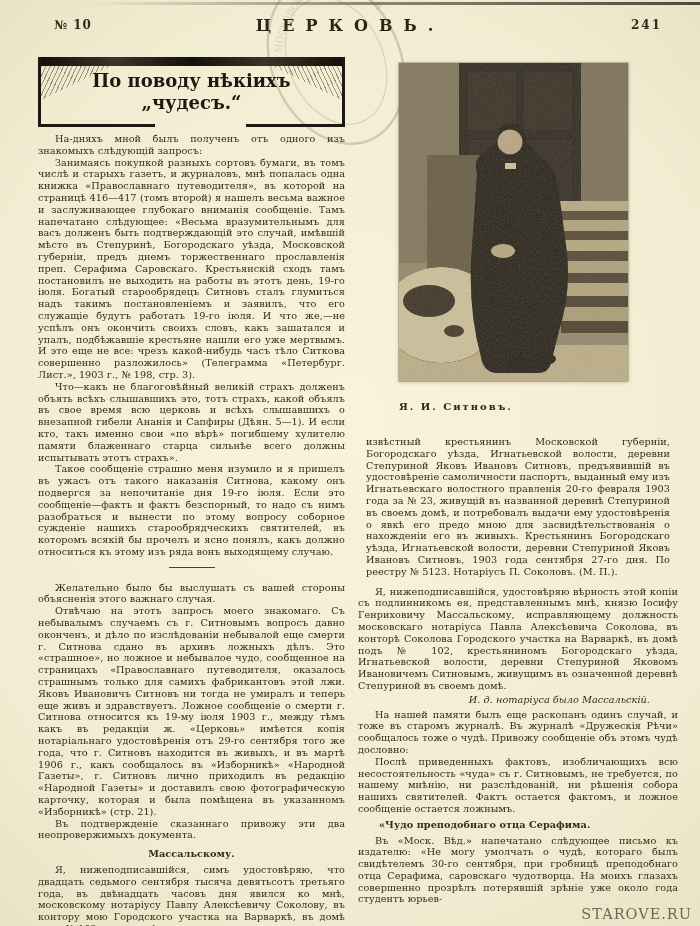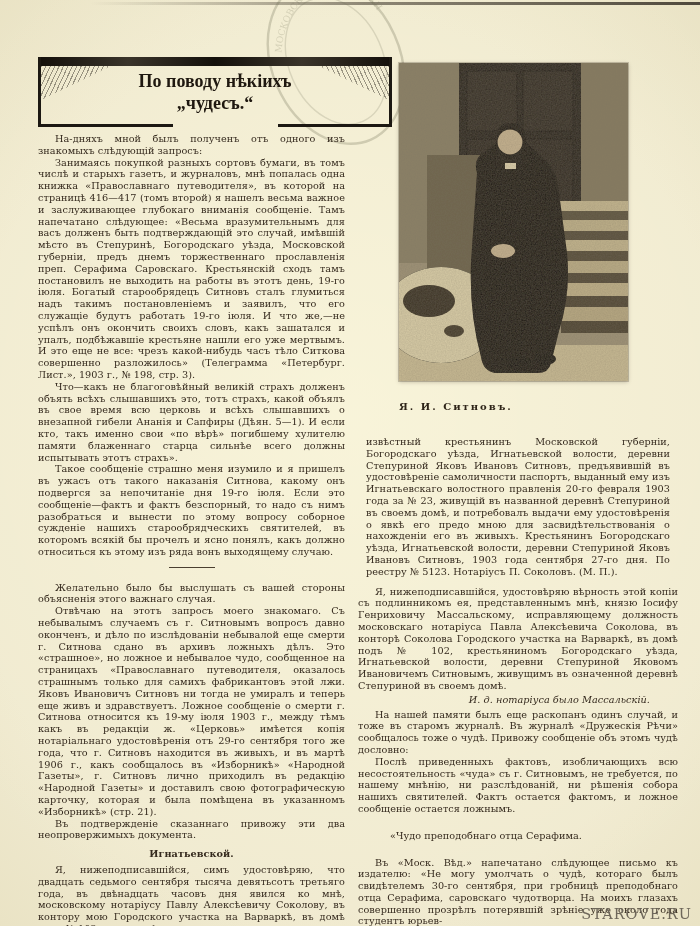--- a/index.html
+++ b/index.html
@@ -16,42 +16,42 @@
   
   .hdr{position:absolute;top:14px;left:0;width:100%;height:26px;}
   .hdr .no{position:absolute;left:54px;top:4px;font-size:12px;font-weight:bold;letter-spacing:1px;}
   .hdr .masthead{position:absolute;left:0;right:0;top:2px;text-align:center;
     font-size:16px;font-weight:bold;letter-spacing:11px;color:#2e2317;}
   .hdr .pageno{position:absolute;right:38px;top:4px;font-size:12px;font-weight:bold;letter-spacing:2px;}
   
   .stamp{position:absolute;left:246px;top:-34px;width:180px;height:190px;pointer-events:none;
     opacity:.55;filter:blur(.5px);}
   
-  .titlebox{position:absolute;left:38px;top:57px;width:354px;height:70px;
-    border-left:3px solid #1c1812;border-right:3px solid #1c1812;box-sizing:border-box;font-family:Liberation Serif, serif;}
+  .titlebox{position:absolute;left:38px;top:57px;width:307px;height:70px;
+    border-left:3px solid #1c1812;border-right:3px solid #1c1812;box-sizing:border-box;}
   .titlebox .topbar{position:absolute;top:0;left:0;right:0;height:9px;
     background:linear-gradient(to right,#14100b, #3a342a 25%, #14100b 50%, #3a342a 75%, #14100b);}
   .titlebox .fan{position:absolute;top:9px;width:70px;height:34px;opacity:.8;
     background:repeating-linear-gradient(115deg, rgba(40,34,26,.55) 0 1px, rgba(0,0,0,0) 1px 4px);}
   .titlebox .fan.l{left:0;clip-path:polygon(0 0,100% 0,0 100%);}
   .titlebox .fan.r{right:0;transform:scaleX(-1);clip-path:polygon(0 0,100% 0,0 100%);}
   .titlebox .botseg{position:absolute;bottom:0;height:3px;background:#1c1812;}
   .titlebox .botseg.l{left:0;width:38%;}
   .titlebox .botseg.r{right:0;width:32%;}
   .titlebox h1{margin:0;padding-top:13px;text-align:center;font-size:18px;line-height:22px;
     font-weight:bold;color:#1f1810;}
   
   .doc p{margin:0;text-align:justify;}
   .col{position:absolute;font-size:9.7px;line-height:11.8px;color:#352a1e;
     text-align:justify;letter-spacing:.05px;}
   .col-left{left:38px;top:133px;width:307px;}
   .col-right{left:358px;top:428px;width:320px;}
   p.p{margin:0;text-indent:17px;text-align:justify;}
   p.cont{margin:8px;text-indent:0;text-align:justify;}
-  p.pbold{margin:15px;text-indent:17px;font-weight:normal;text-align:justify;}
+  p.pbold{margin:4px;text-indent:17px;font-weight:bold;text-align:justify;}
   p.heading{margin:7px 0 4px 0;text-align:center;font-weight:bold;text-indent:0;}
   p.sig{margin:2px 28px 3px 0;text-align:right;font-style:italic;text-indent:0;}
   div.rule{width:46px;height:1px;background:#4a3f30;margin:9px auto 14px auto;}
   div.rule + p.p{margin-top:13px;}
   
   .photo{position:absolute;left:399px;top:63px;width:229px;height:318px;
     box-shadow:0 0 0 1px rgba(70,60,45,.25), 0 1px 4px rgba(60,50,35,.3);}
   .photo svg{display:block;}
   .caption{position:absolute;left:399px;top:401px;width:229px;text-align:left;
     font-size:10px;font-weight:bold;letter-spacing:2px;color:#2e2418;}
@@ -59,20 +59,25 @@
   .watermark{position:absolute;right:8px;bottom:4px;font-size:14.5px;letter-spacing:1px;
     color:#6e675a;font-family:"DejaVu Serif",serif;}
 </style>
 </head>
 <body>
 
 <div class="page">
 
   <div class="scan-edge"></div>
 
+  <div class="hdr">
+    <span class="no">№ 10</span>
+    <span class="masthead">ЦЕРКОВЬ.</span>
+    <span class="pageno">241</span>
+  </div>
 
   <svg class="stamp" viewBox="0 0 180 190">
     <g transform="rotate(-24 90 95)" fill="none" stroke="#6b6b52">
       <ellipse cx="90" cy="95" rx="64" ry="86" stroke-width="2.4" opacity=".5"></ellipse>
       <ellipse cx="90" cy="95" rx="47" ry="66" stroke-width="1.4" opacity=".35"></ellipse>
       <path id="stp" d="M 35 95 A 55 76 0 0 1 145 95" opacity="0"></path>
     </g>
     <text font-size="9" fill="#6b6b52" opacity=".4" font-family="DejaVu Serif, serif">
       <textPath href="#stp" startOffset="8">МОСКОВСКОЙ&nbsp;&nbsp;БИБЛІОТЕКИ</textPath>
     </text>
@@ -92,21 +97,21 @@
 
   <div class="col col-left doc">
       <p class="p">На-дняхъ мной былъ полученъ отъ одного изъ знакомыхъ слѣдующій запросъ:</p>
       <p class="p">Занимаясь покупкой разныхъ сортовъ бумаги, въ томъ числѣ и старыхъ газетъ, и журналовъ, мнѣ попалась одна книжка «Православнаго путеводителя», въ которой на страницѣ 416—417 (томъ второй) я нашелъ весьма важное и заслуживающее глубокаго вниманія сообщеніе. Тамъ напечатано слѣдующее: «Весьма вразумительнымъ для васъ долженъ быть подтверждающій это случай, имѣвшій мѣсто въ Степуринѣ, Богородскаго уѣзда, Московской губерніи, предъ днемъ торжественнаго прославленія преп. Серафима Саровскаго. Крестьянскій сходъ тамъ постановилъ не выходить на работы въ этотъ день, 19-го іюля. Богатый старообрядецъ Ситновъ сталъ глумиться надъ такимъ постановленіемъ и заявилъ, что его служащіе будутъ работать 19-го іюля. И что же,—не успѣлъ онъ окончить своихъ словъ, какъ зашатался и упалъ, подбѣжавшіе крестьяне нашли его уже мертвымъ. И это еще не все: чрезъ какой-нибудь часъ тѣло Ситкова совершенно разложилось» (Телеграмма «Петербург. Лист.», 1903 г., № 198, стр. 3).</p>
       <p class="p">Что—какъ не благоговѣйный великій страхъ долженъ объять всѣхъ слышавшихъ это, тотъ страхъ, какой объялъ въ свое время всю церковь и всѣхъ слышавшихъ о внезапной гибели Ананія и Сапфиры (Дѣян. 5—1). И если кто, такъ именно свои «по вѣрѣ» погибшему хулителю памяти блаженнаго старца сильнѣе всего должны испытывать этотъ страхъ».</p>
       <p class="p">Такое сообщеніе страшно меня изумило и я пришелъ въ ужасъ отъ такого наказанія Ситнова, какому онъ подвергся за непочитаніе дня 19-го іюля. Если это сообщеніе—фактъ и фактъ безспорный, то надо съ нимъ разобраться и вынести по этому вопросу соборное сужденіе нашихъ старообрядческихъ святителей, въ которомъ всякій бы прочелъ и ясно понялъ, какъ должно относиться къ этому изъ ряда вонъ выходящему случаю.</p>
       <div class="rule"></div>
       <p class="p">Желательно было бы выслушать съ вашей стороны объясненія этого важнаго случая.</p>
       <p class="p">Отвѣчаю на этотъ запросъ моего знакомаго. Съ небывалымъ случаемъ съ г. Ситновымъ вопросъ давно оконченъ, и дѣло по изслѣдованіи небывалой еще смерти г. Ситнова сдано въ архивъ ложныхъ дѣлъ. Это «страшное», но ложное и небывалое чудо, сообщенное на страницахъ «Православнаго путеводителя, оказалось страшнымъ только для самихъ фабрикантовъ этой лжи. Яковъ Ивановичъ Ситновъ ни тогда не умиралъ и теперь еще живъ и здравствуетъ. Ложное сообщеніе о смерти г. Ситнова относится къ 19-му іюля 1903 г., между тѣмъ какъ въ редакціи ж. «Церковь» имѣется копія нотаріальнаго удостовѣренія отъ 29-го сентября того же года, что г. Ситновъ находится въ живыхъ, и въ мартѣ 1906 г., какъ сообщалось въ «Изборникѣ» «Народной Газеты», г. Ситновъ лично приходилъ въ редакцію «Народной Газеты» и доставилъ свою фотографическую карточку, которая и была помѣщена въ указанномъ «Изборникѣ» (стр. 21).</p>
       <p class="p">Въ подтвержденіе сказаннаго привожу эти два неопровержимыхъ документа.</p>
-      <p class="heading">Игнатьевской.</p>
+      <p class="heading">Массальскому.</p>
       <p class="p">Я, нижеподписавшійся, симъ удостовѣряю, что двадцать седьмого сентября тысяча девятьсотъ третьяго года, въ двѣнадцать часовъ дня явился ко мнѣ, московскому нотаріусу Павлу Алексѣевичу Соколову, въ контору мою Городского участка на Варваркѣ, въ домѣ подъ № 102, лично мнѣ не-</p>
     </div>
 
   <div class="photo">
     <svg width="229" height="318" viewBox="0 0 229 318">
       <defs>
         <filter id="grain">
             <feTurbulence type="fractalNoise" baseFrequency="0.8" numOctaves="2" result="n"></feTurbulence>
           <feColorMatrix in="n" type="matrix" values="0 0 0 0 0.2  0 0 0 0 0.17  0 0 0 0 0.12  0 0 0 0.35 0"></feColorMatrix>
           <feComposite operator="over" in2="SourceGraphic"></feComposite>

